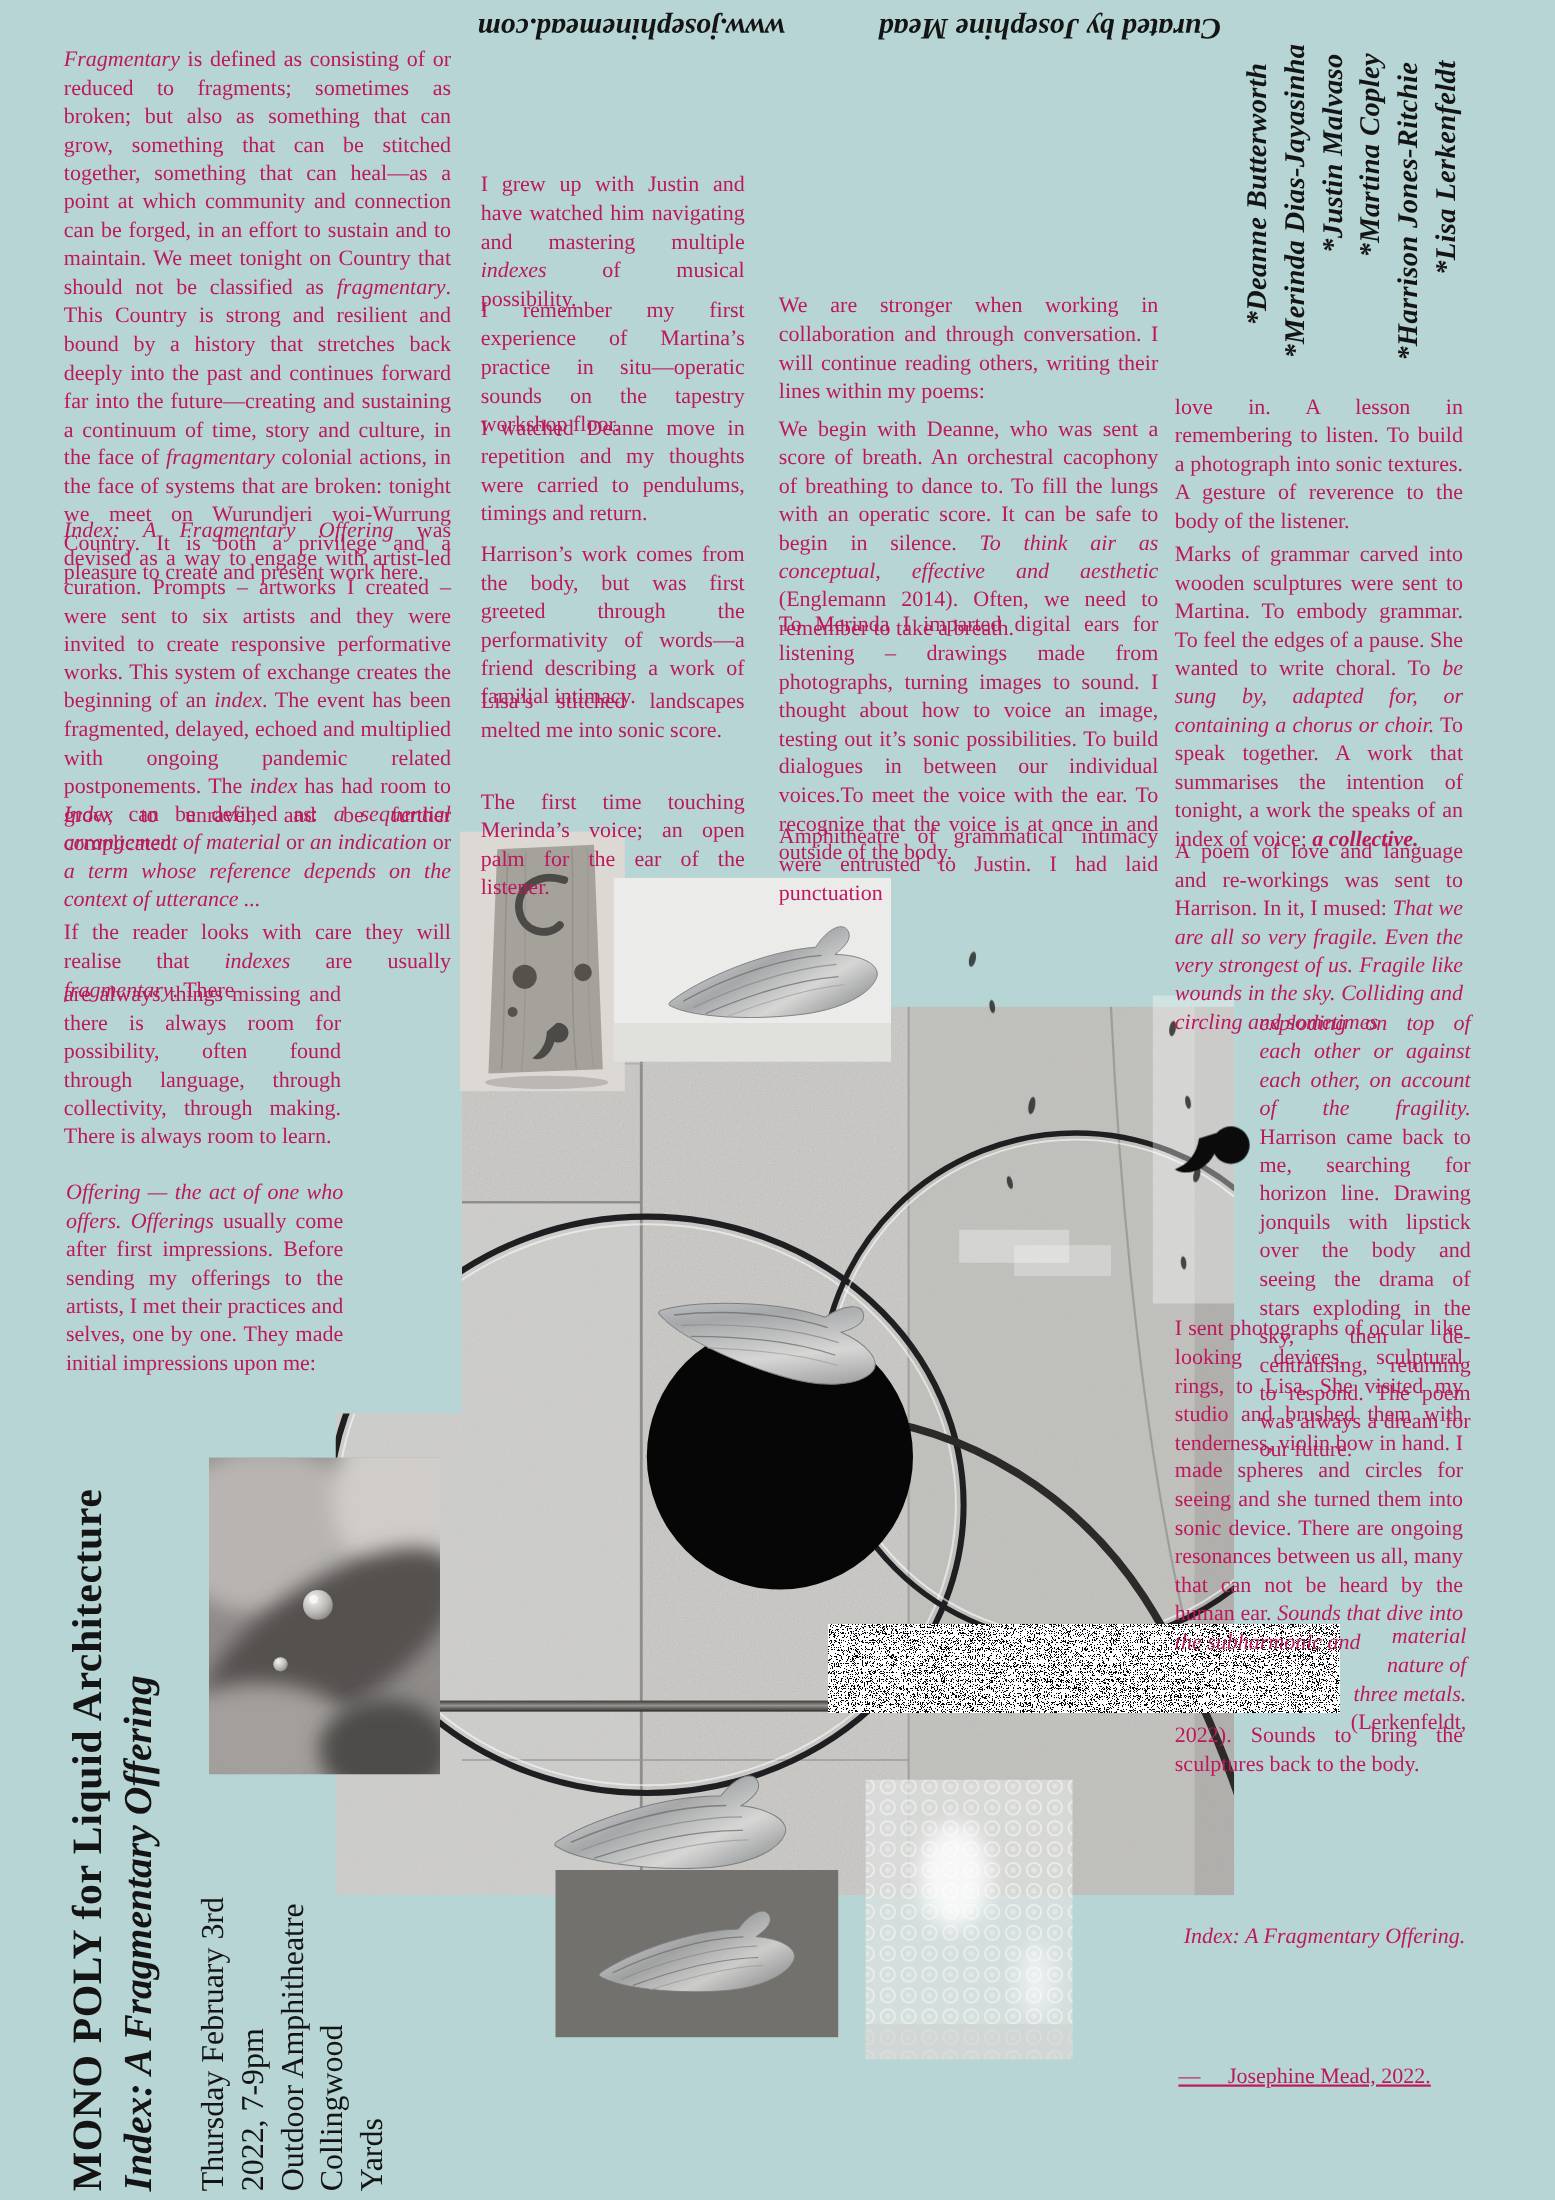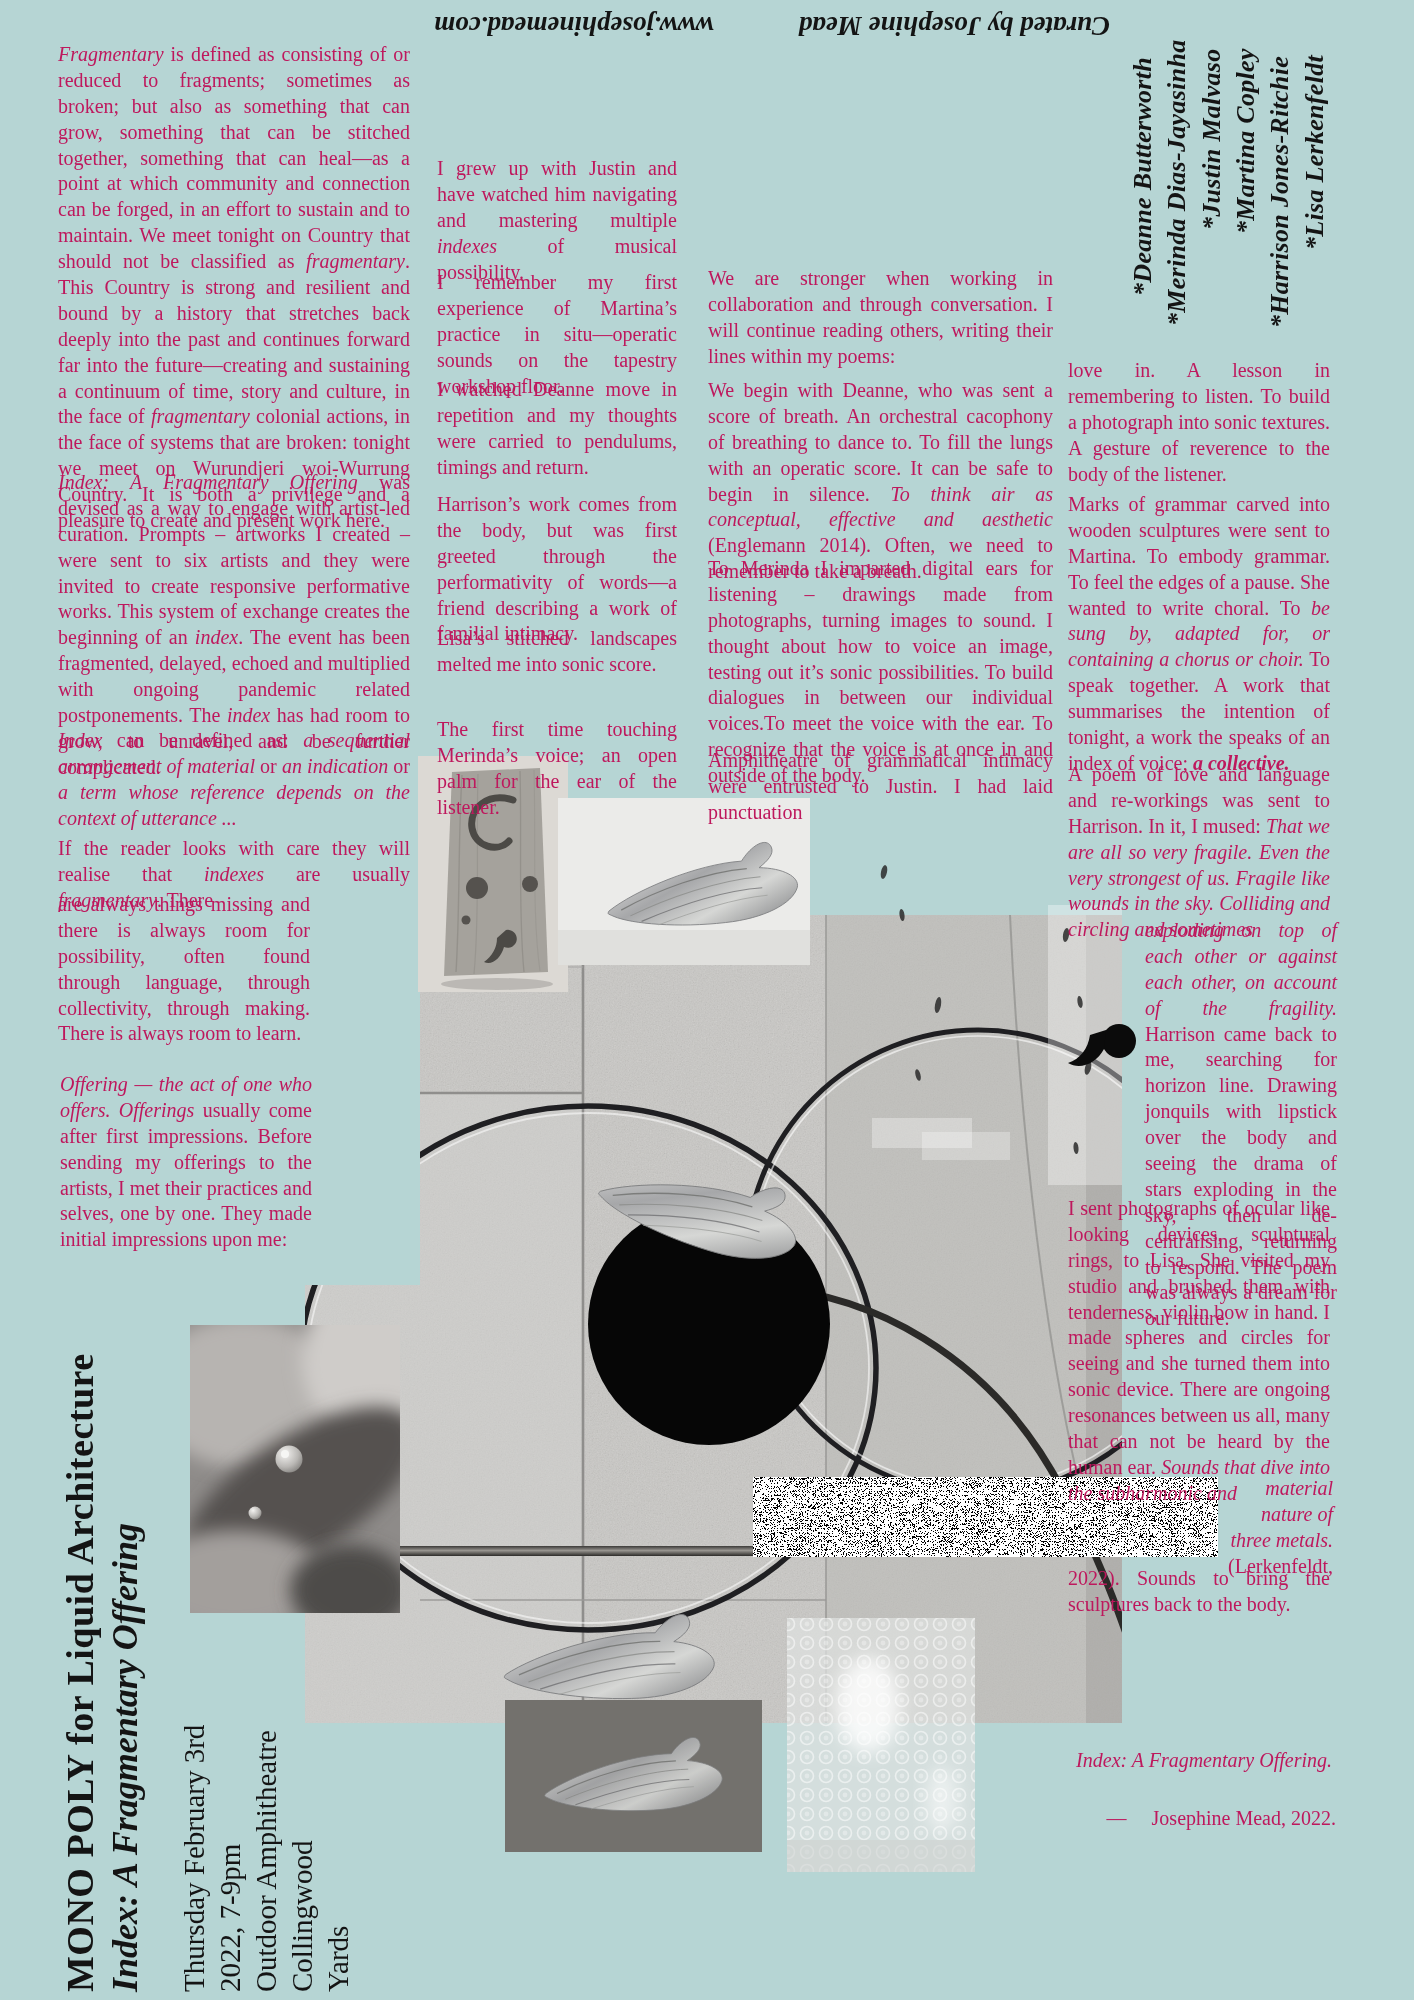--- a/index.html
+++ b/index.html
@@ -242,21 +242,21 @@
   </div>
   <div class="txt" style="left:1068px;top:1196px;width:262px;">
     <span>I sent photographs of ocular like looking devices, sculptural rings, to Lisa. She visited my studio and brushed them with tenderness, violin bow in hand. I made spheres and circles for seeing and she turned them into sonic device. There are ongoing resonances between us all, many that can not be heard by the human ear. </span><span class="it">Sounds that dive into the subharmonic and</span>
   </div>
   <div class="txt ral" style="left:1227px;top:1476px;width:106px;">
     <span class="it">material nature of three metals.</span><span> (Lerkenfeldt,</span>
   </div>
   <div class="txt" style="left:1068px;top:1566px;width:262px;">2022). Sounds to bring the sculptures back to the body.</div>
 
   <div class="txt it ral" style="left:1060px;top:1748px;width:272px;font-style:italic;">Index: A Fragmentary Offering.</div>
-  <div class="txt pre" style="left:1036px;top:1806px;width:300px;text-align:right;">—     Josephine Mead, 2022.</div>
+  <div class="txt pre" style="left:1036px;top:1876px;width:300px;text-align:center;text-decoration:underline;">—     Josephine Mead, 2022.</div>
 
   <div class="vert title-main" style="left:58px;top:1992px;">MONO POLY for Liquid Architecture</div>
   <div class="vert title-sub" style="left:104px;top:1992px;">Index: A Fragmentary Offering</div>
 
   <div class="vert evt" style="left:178px;top:1992px;">Thursday February 3rd</div>
   <div class="vert evt" style="left:214px;top:1992px;">2022, 7-9pm</div>
   <div class="vert evt" style="left:250px;top:1992px;">Outdoor Amphitheatre</div>
   <div class="vert evt" style="left:286px;top:1992px;">Collingwood</div>
   <div class="vert evt" style="left:322px;top:1992px;">Yards</div>
 

